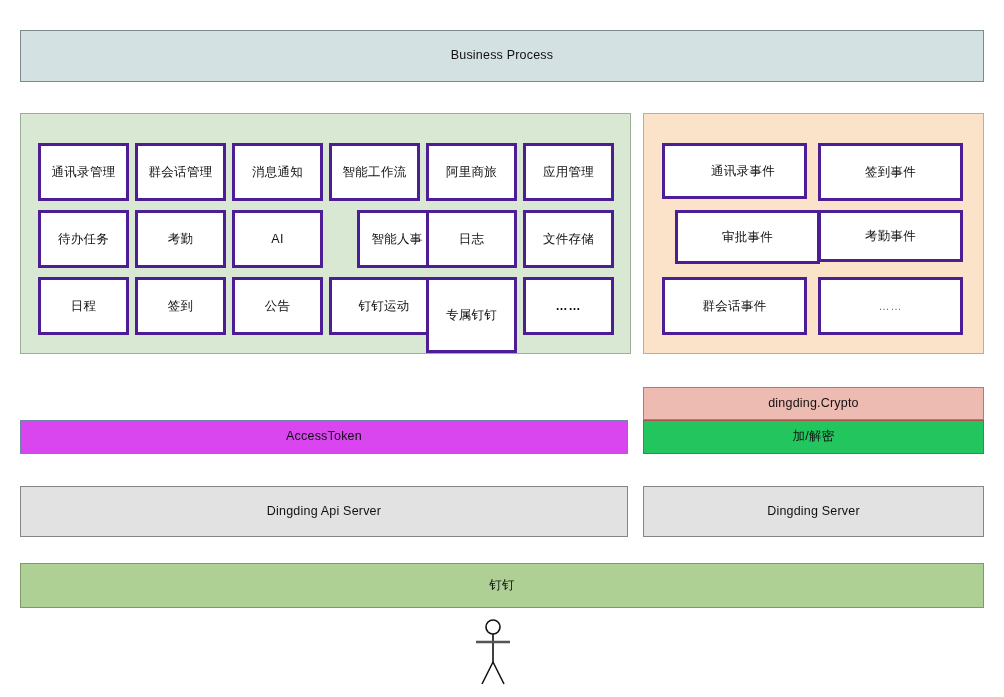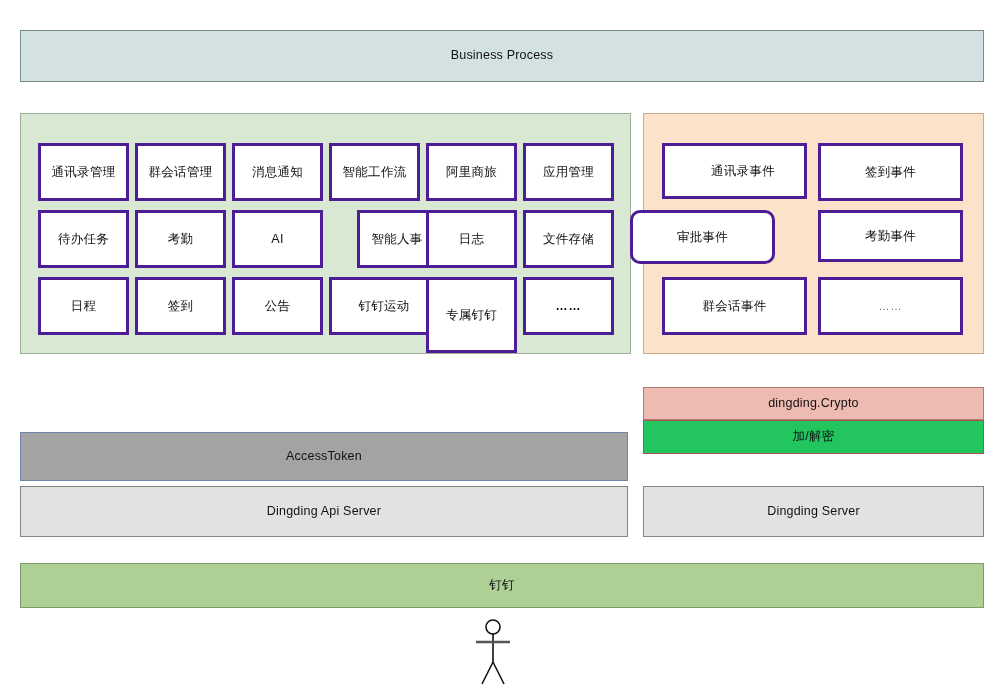--- a/index.html
+++ b/index.html
@@ -83,23 +83,23 @@
     font-size: 11px;
   }
   
   .band-client-top {
     left: 20px; top: 387px;
     width: 608px; height: 33px;
     background: #ccdaf4;
     border-color: #7d8fb3;
   }
   .band-client-bottom {
-    left: 20px; top: 432px;
-    width: 608px; height: 49px;
-    background: #a3a3a3;
+    left: 20px; top: 420px;
+    width: 608px; height: 34px;
+    background: #d946ef;
     border-color: #6f86ab;
   }
   .band-crypto-top {
     left: 643px; top: 387px;
     width: 341px; height: 33px;
     background: #eebbb2;
     border-color: #ab7d75;
   }
   .band-crypto-bottom {
     left: 643px; top: 420px;
@@ -161,21 +161,21 @@
 
   <div class="cell" style="left:38px;  top:277px; width:91px; height:58px;">日程</div>
   <div class="cell" style="left:135px; top:277px; width:91px; height:58px;">签到</div>
   <div class="cell" style="left:232px; top:277px; width:91px; height:58px;">公告</div>
   <div class="cell" style="left:329px; top:277px; width:110px; height:58px;">钉钉运动</div>
   <div class="cell" style="left:426px; top:277px; width:91px; height:76px;">专属钉钉</div>
   <div class="cell ellipsis-strong" style="left:523px; top:277px; width:91px; height:58px;">……</div>
 
   <div class="cell" style="left:662px; top:143px; width:145px; height:56px;padding-left:17px;">通讯录事件</div>
   <div class="cell" style="left:818px; top:143px; width:145px; height:58px;">签到事件</div>
-  <div class="cell" style="left:630px; top:210px; width:145px; height:54px;border-radius:10px;">审批事件</div>
+  <div class="cell" style="left:675px; top:210px; width:145px; height:54px;">审批事件</div>
   <div class="cell" style="left:818px; top:210px; width:145px; height:52px;">考勤事件</div>
   <div class="cell" style="left:662px; top:277px; width:145px; height:58px;">群会话事件</div>
   <div class="cell ellipsis-light" style="left:818px; top:277px; width:145px; height:58px;">……</div>
 
   <div class="box band-client-bottom">AccessToken</div>
   <div class="box band-crypto-top">dingding.Crypto</div>
   <div class="box band-crypto-bottom">加/解密</div>
 
   <div class="box band-api-server">Dingding  Api Server</div>
   <div class="box band-dd-server">Dingding Server</div>

